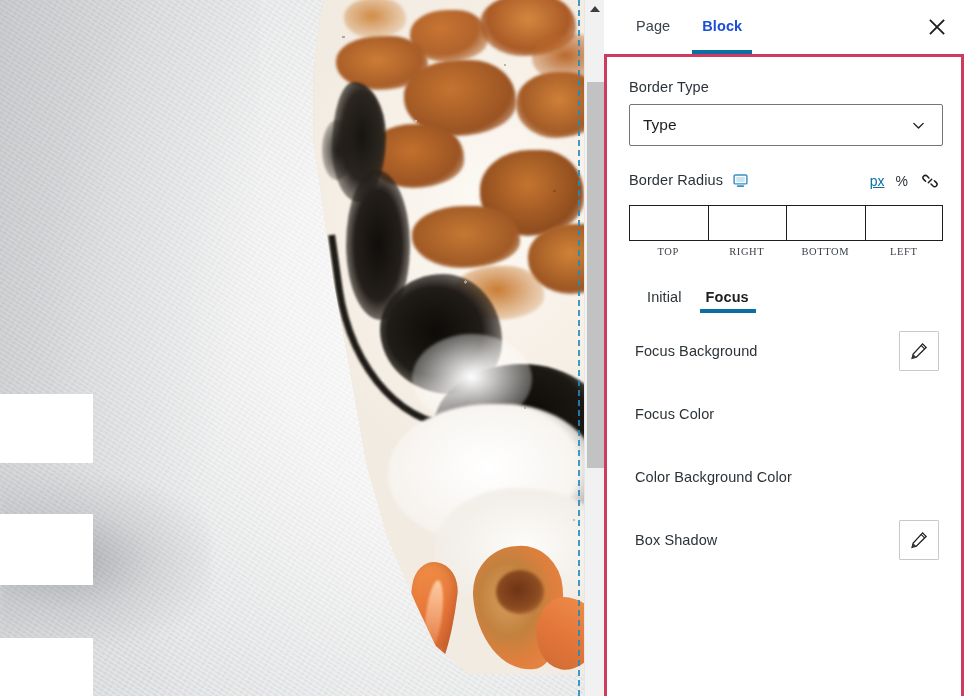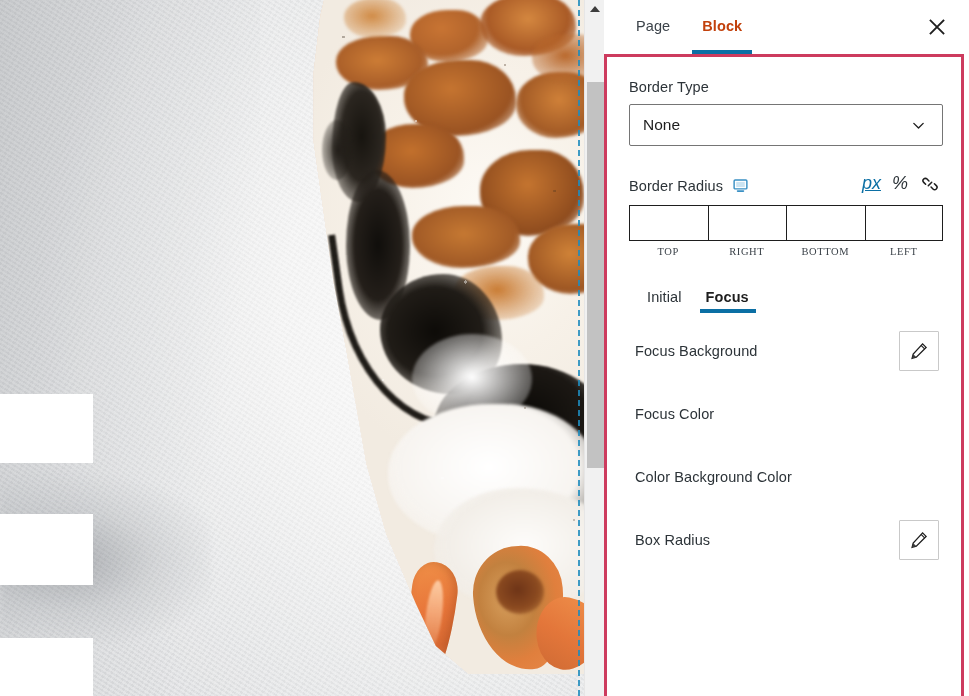--- a/index.html
+++ b/index.html
@@ -266,21 +266,21 @@
   .tab {
     position: relative;
     height: 52px;
     display: flex; align-items: center;
     padding: 0 16px;
     font-size: 14.5px;
     color: #3c434a;
     cursor: pointer;
     letter-spacing: .1px;
   }
-  .tab.active { font-weight: bold; color: #c2410c; }
+  .tab.active { font-weight: bold; color: #1d4ed8; }
   .tab.active::after {
     content: "";
     position: absolute;
     left: 6px; right: 6px; bottom: -2px;
     height: 4px;
     background: #0b6fa4;
   }
   .close-btn {
     position: absolute;
     right: 14px; top: 9px;
@@ -328,38 +328,38 @@
     cursor: pointer;
   }
   .sel-chev {
     position: absolute; right: 12px; top: 13px;
     pointer-events: none;
     color: #1e1e1e;
   }
 
   
   .radius-head {
-    display: flex; align-items: flex-end;
+    display: flex; align-items: flex-start;
     margin-top: 26px;
     height: 22px;
   }
   .radius-head .lbl {
     font-size: 14.5px; color: #2c3338; letter-spacing: .1px;
   }
   .monitor-icon {
     margin-left: 9px;
     display: inline-flex; align-items: center;
     cursor: pointer;
   }
   .unit-group {
     margin-left: auto;
     display: flex; align-items: center; gap: 11px;
   }
   .unit {
-    font-size: 18px; color: #2c3338; cursor: pointer; font-style: italic;
+    font-size: 14px; color: #2c3338; cursor: pointer;
   }
   .unit.active {
     color: #0b6fa4;
     text-decoration: underline;
   }
   .link-icon { display: inline-flex; cursor: pointer; color: #1e1e1e; margin-left: 2px; }
 
   .radius-inputs {
     display: flex;
     margin-top: 11px;
@@ -528,21 +528,21 @@
         </svg>
       </div>
     </div>
 
     <div class="panel-frame" style="border-color: rgb(205, 59, 94);">
       <div class="panel-inner">
 
         <div class="field-label">Border Type</div>
         <div class="select-wrap">
           <div class="fake-select">
-            <span>None</span>
+            <span>Type</span>
           </div>
           <span class="sel-chev">
             <svg width="17" height="17" viewBox="0 0 20 20" aria-hidden="true">
               <path d="M4.5 7.5 L10 13 L15.5 7.5" stroke="#1e1e1e" stroke-width="1.6" fill="none" stroke-linecap="round" stroke-linejoin="round"></path>
             </svg>
           </span>
         </div>
 
         <div class="radius-head">
           <span class="lbl">Border Radius</span>
@@ -612,21 +612,21 @@
 
         <div class="row">
           <span class="rlabel">Color Background Color</span>
           <span class="rctl">
             <span class="swatch" style="background:#000000"></span>
           </span>
         </div>
 
 
         <div class="row">
-          <span class="rlabel">Box Radius</span>
+          <span class="rlabel">Box Shadow</span>
           <span class="rctl">
             <span class="pencil-btn">
               <svg width="20" height="20" viewBox="0 0 20 20" aria-hidden="true">
                 <path d="M13.6 2.9 L17.1 6.4 L7.3 16.2 L3.1 17.3 L4.2 13.1 Z" fill="#ffffff" stroke="#1e1e1e" stroke-width="1.3"></path>
                 <path d="M12.1 4.4 L15.6 7.9" stroke="#1e1e1e" stroke-width="1.2"></path>
                 <path d="M4.2 13.1 L3.1 17.3 L7.3 16.2 Z" fill="#3c3c3c"></path>
               </svg>
             </span>
           </span>
         </div>

